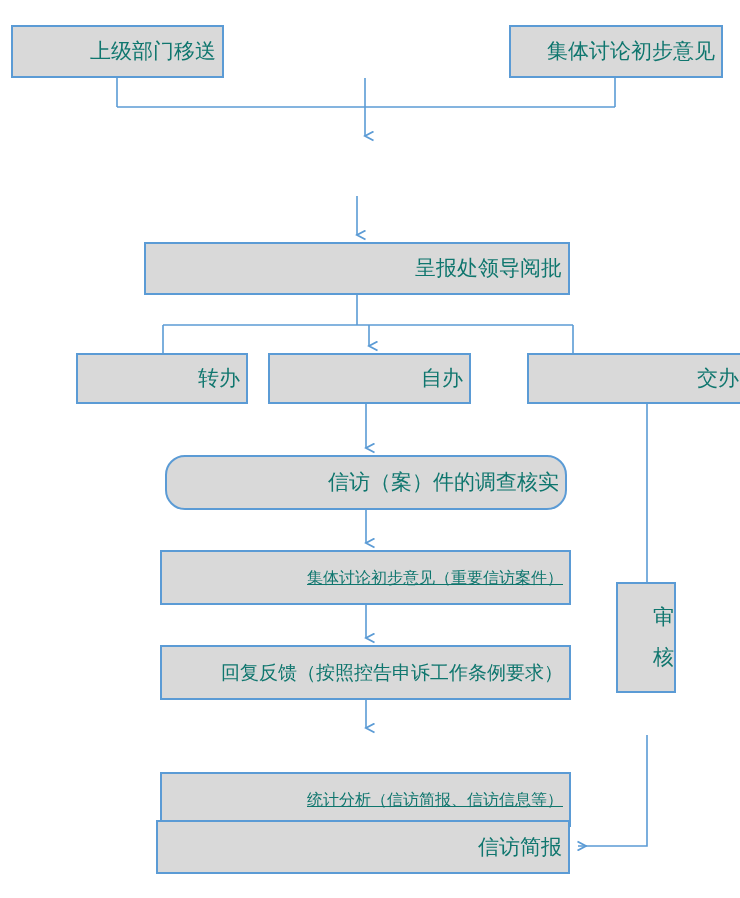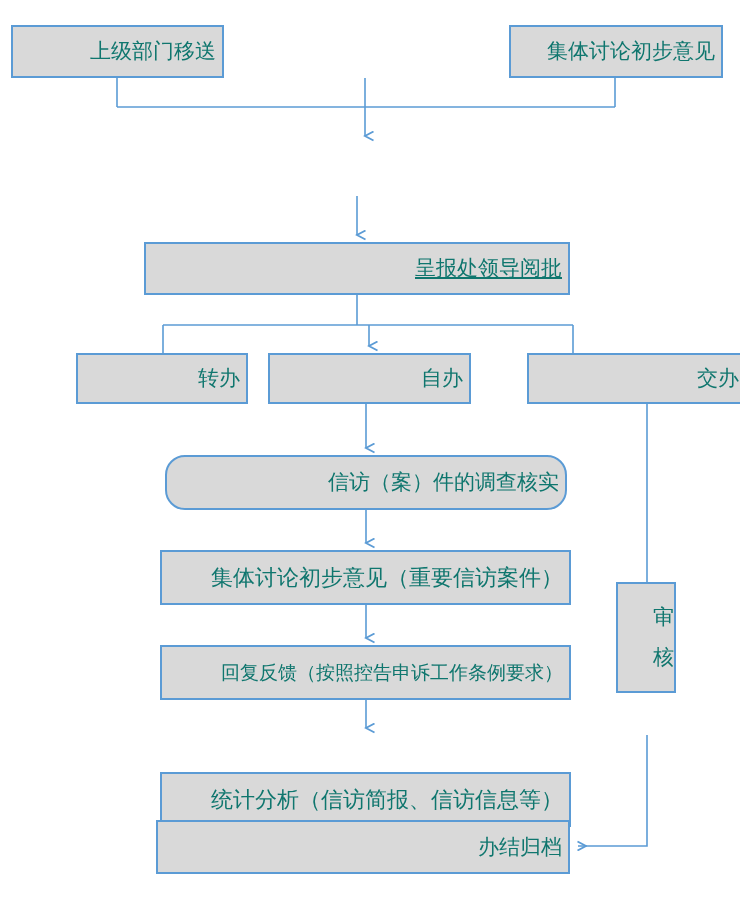--- a/index.html
+++ b/index.html
@@ -36,21 +36,21 @@
     color: #0f766e;
     line-height: 1.25;
     z-index: 2;
   }
   .node .label {
     display: block;
     padding: 0 6px;
     white-space: nowrap;
   }
   .fs-21 { font-size: 21px; }
-  .fs-20 { font-size: 22px; }
+  .fs-20 { font-size: 16px; text-decoration: underline; }
   .fs-19 { font-size: 19px; }
   .node-vertical .label {
     white-space: normal;
     writing-mode: horizontal-tb;
     width: 1em;
     line-height: 1.9;
     padding: 0;
   }
 </style>
 </head>
@@ -131,21 +131,21 @@
   <div class="node fs-21" style="left:11px;  top:25px;  width:213px; height:53px;">
     <span class="label">上级部门移送</span>
   </div>
 
 
   <div class="node fs-21" style="left:509px; top:25px;  width:214px; height:53px;">
     <span class="label">集体讨论初步意见</span>
   </div>
 
 
-  <div class="node fs-21" style="left:144px; top:242px; width:426px; height:53px;text-decoration:underline;">
+  <div class="node fs-21" style="left:144px; top:242px; width:426px; height:53px;">
     <span class="label">呈报处领导阅批</span>
   </div>
 
   <div class="node fs-21" style="left:268px; top:353px; width:203px; height:51px;">
     <span class="label">自办</span>
   </div>
 
   <div class="node fs-21" style="left:76px;  top:353px; width:172px; height:51px;">
     <span class="label">转办</span>
   </div>
@@ -164,20 +164,20 @@
 
   <div class="node fs-19" style="left:160px; top:645px; width:411px; height:55px;">
     <span class="label">回复反馈（按照控告申诉工作条例要求）</span>
   </div>
 
   <div class="node fs-20" style="left:160px; top:735px; width:411px; height:55px;margin-top:37px;">
     <span class="label">统计分析（信访简报、信访信息等）</span>
   </div>
 
   <div class="node fs-21" style="left:156px; top:820px; width:414px; height:54px;">
-    <span class="label">办结归档</span>
+    <span class="label">信访简报</span>
   </div>
 
   <div class="node node-vertical fs-21" style="left:616px; top:582px; width:60px; height:111px;">
     <span class="label">审核</span>
   </div>
 
 </div>
 
 </body></html>

